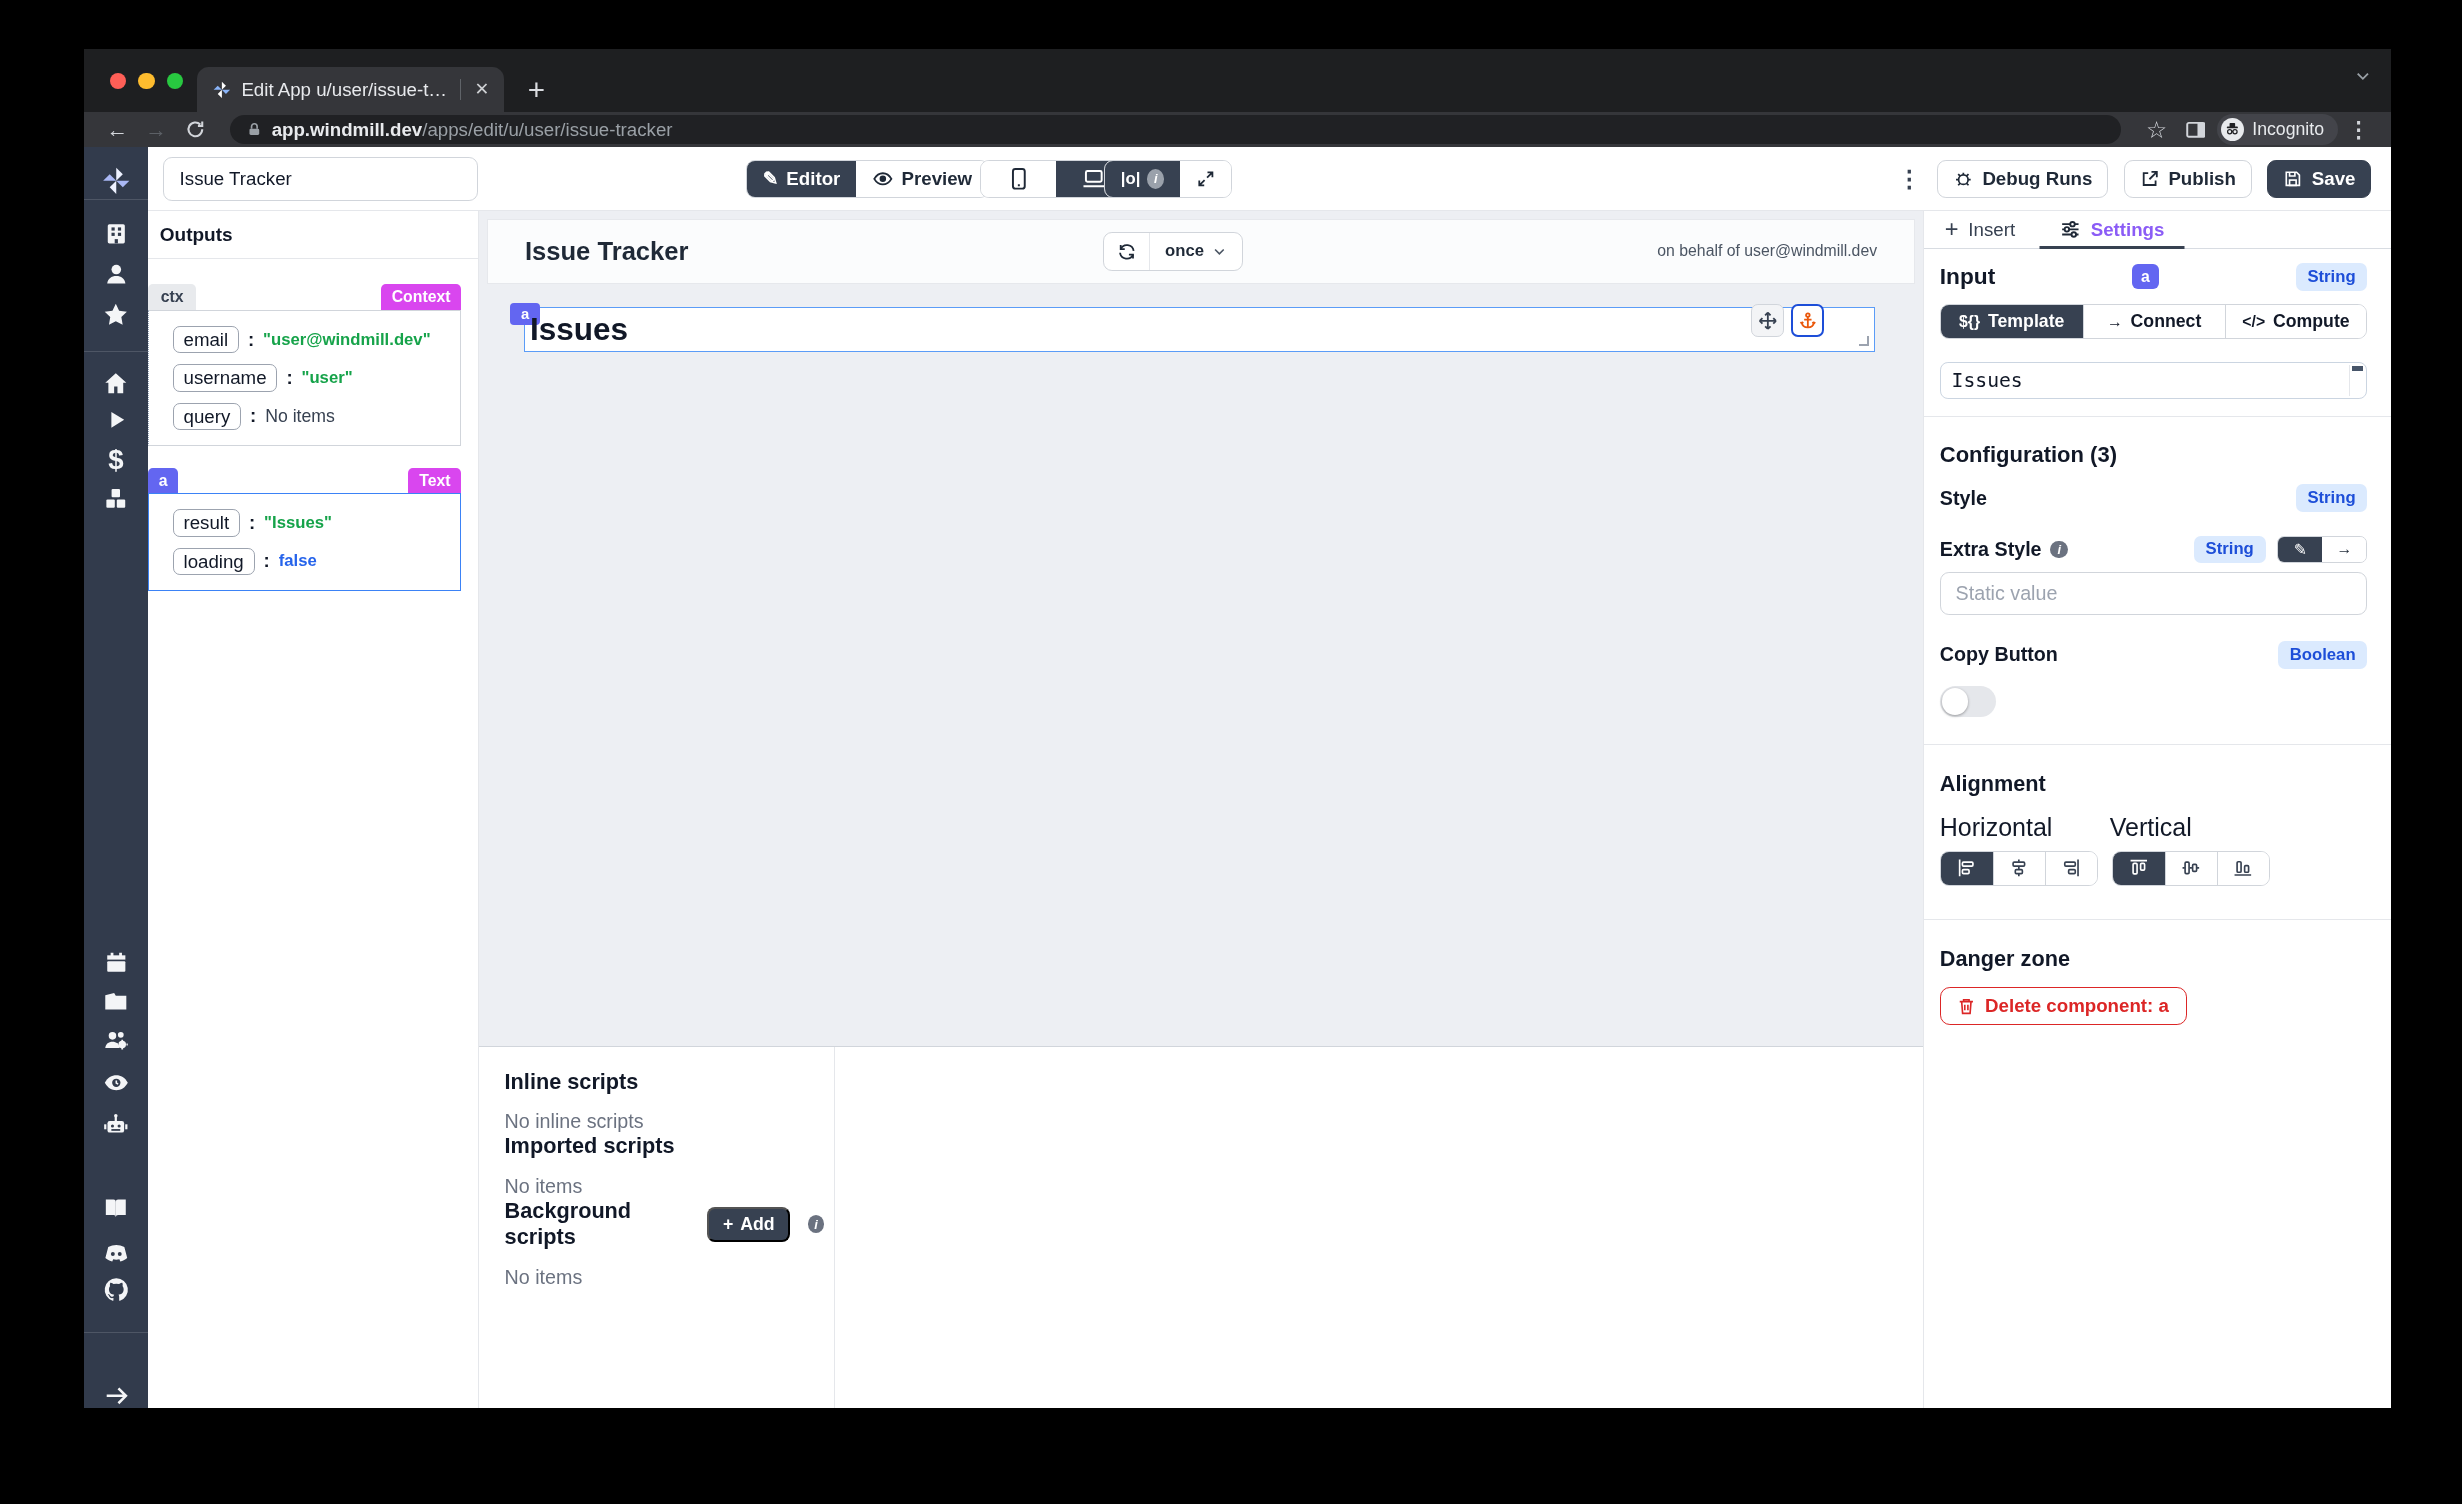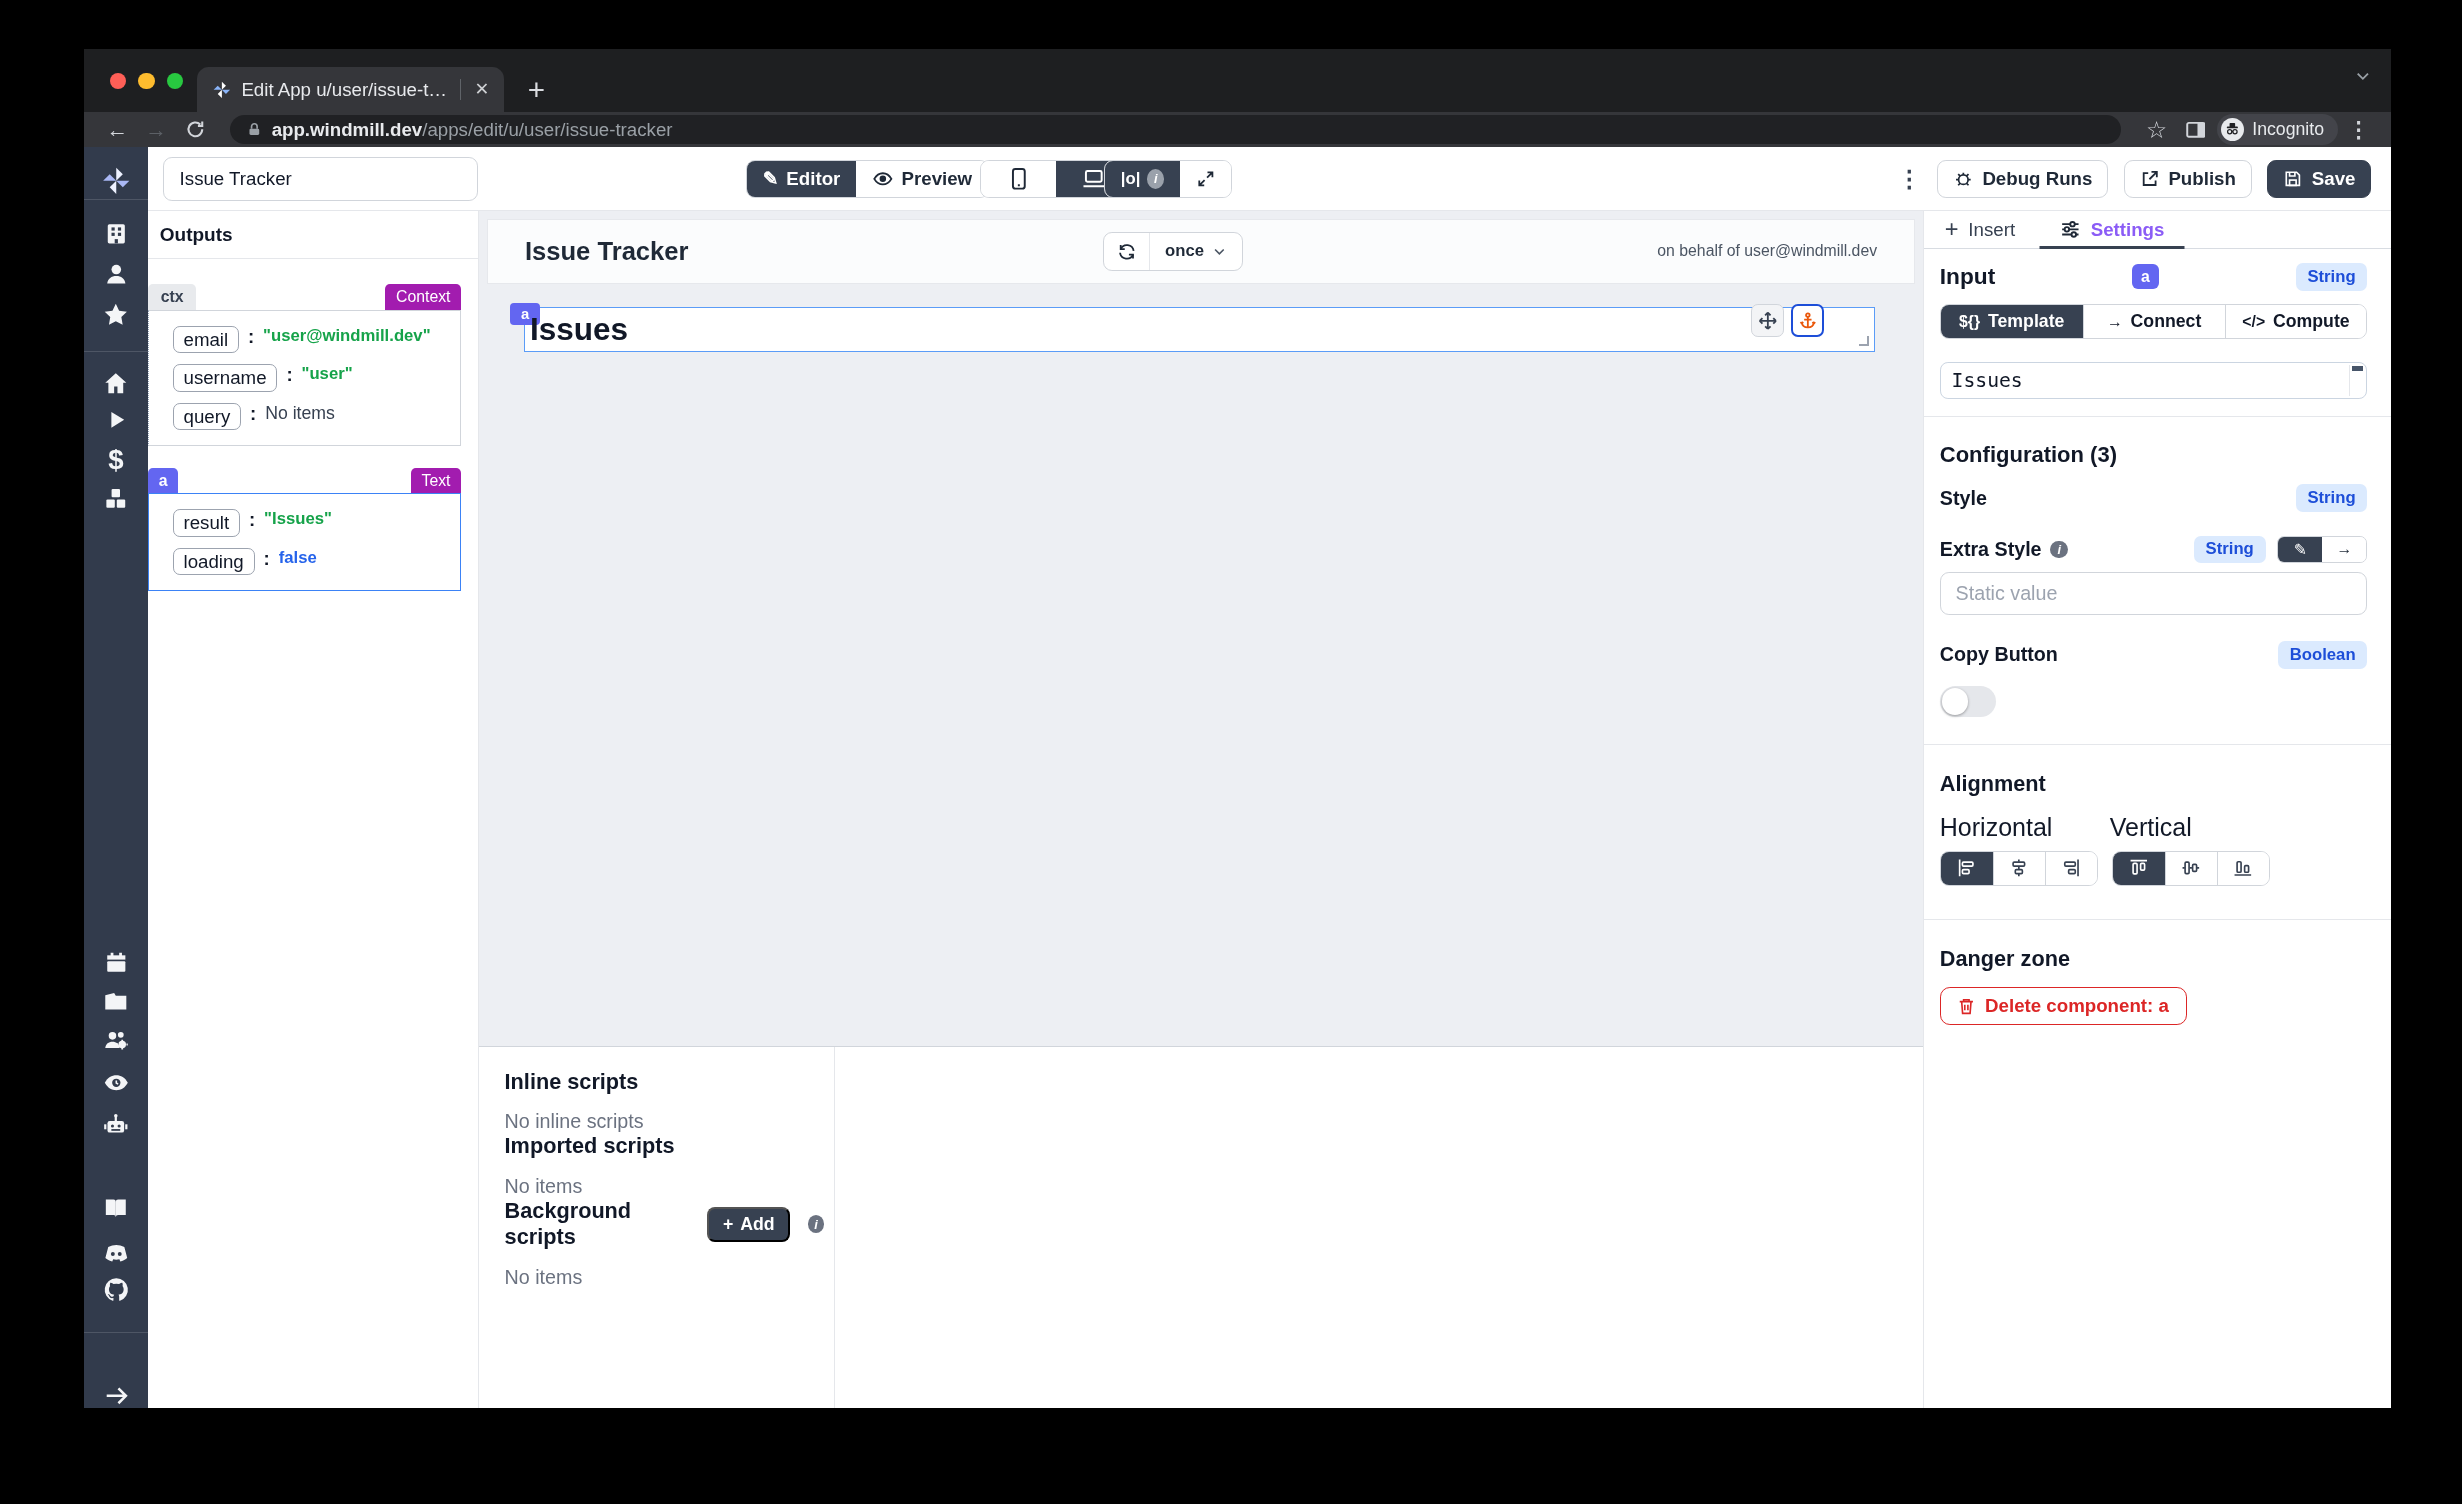--- a/index.html
+++ b/index.html
@@ -53,24 +53,24 @@
 
   
   .outputs{width:331px;border-right:1px solid #e5e7eb;background:#fff;padding-top:12.8px;flex:0 0 auto}
   .outputs h2{font-size:19px;font-weight:700;color:#111827;padding:0 0 11.8px 11.8px}
   .out-rule{height:1px;background:#e5e7eb}
   .out-block{margin:25.6px 16.7px 0 0}
   .out-tabrow{display:flex;justify-content:space-between;align-items:flex-end}
   .out-id{font-size:15.8px;font-weight:700;border-radius:4.9px 4.9px 0 0;padding:3.9px 12.8px}
   .out-id.gray{background:#e8eaed;color:#374151}
   .out-id.indigo{background:#6366f1;color:#fff;padding:3.9px 10.8px}
-  .out-type{background:#a21caf;color:#fff;font-size:15.8px;font-weight:400;border-radius:4.9px 4.9px 0 0;padding:3.9px 10.8px}
+  .out-type{background:#d946ef;color:#fff;font-size:15.8px;font-weight:700;border-radius:4.9px 4.9px 0 0;padding:3.9px 10.8px}
   .out-box{border:1px solid #d1d5db;border-left:1px dotted #94a3b8;background:#fff;padding:14.8px 9.9px 14.8px 23.6px;display:flex;flex-direction:column;gap:10.8px}
   .out-box.sel{border:1.5px solid #3b82f6}
-  .out-row{display:flex;gap:8.9px;font-size:18.7px;color:#111827}
+  .out-row{display:flex;align-items:center;gap:8.9px;font-size:18.7px;color:#111827}
   .out-key{border:1px solid #9ca3af;border-radius:6.9px;padding:1px 9.9px;line-height:23.6px}
   .out-colon{font-weight:700}
   .v-str{color:#16a34a;font-weight:700;font-size:16.7px}
   .v-bool{color:#2563eb;font-weight:700;font-size:16.7px}
   .v-empty{color:#374151;font-size:17.7px}
 
   
   .center{flex:1;display:flex;flex-direction:column;min-width:0}
   .canvas{height:835px;background:#edeff3;padding:7.9px;position:relative;flex:0 0 auto}
   .canv-head{height:65px;background:#fbfcfd;border:1px solid #e6e8ec;display:flex;align-items:center;justify-content:space-between;padding:0 37px}

